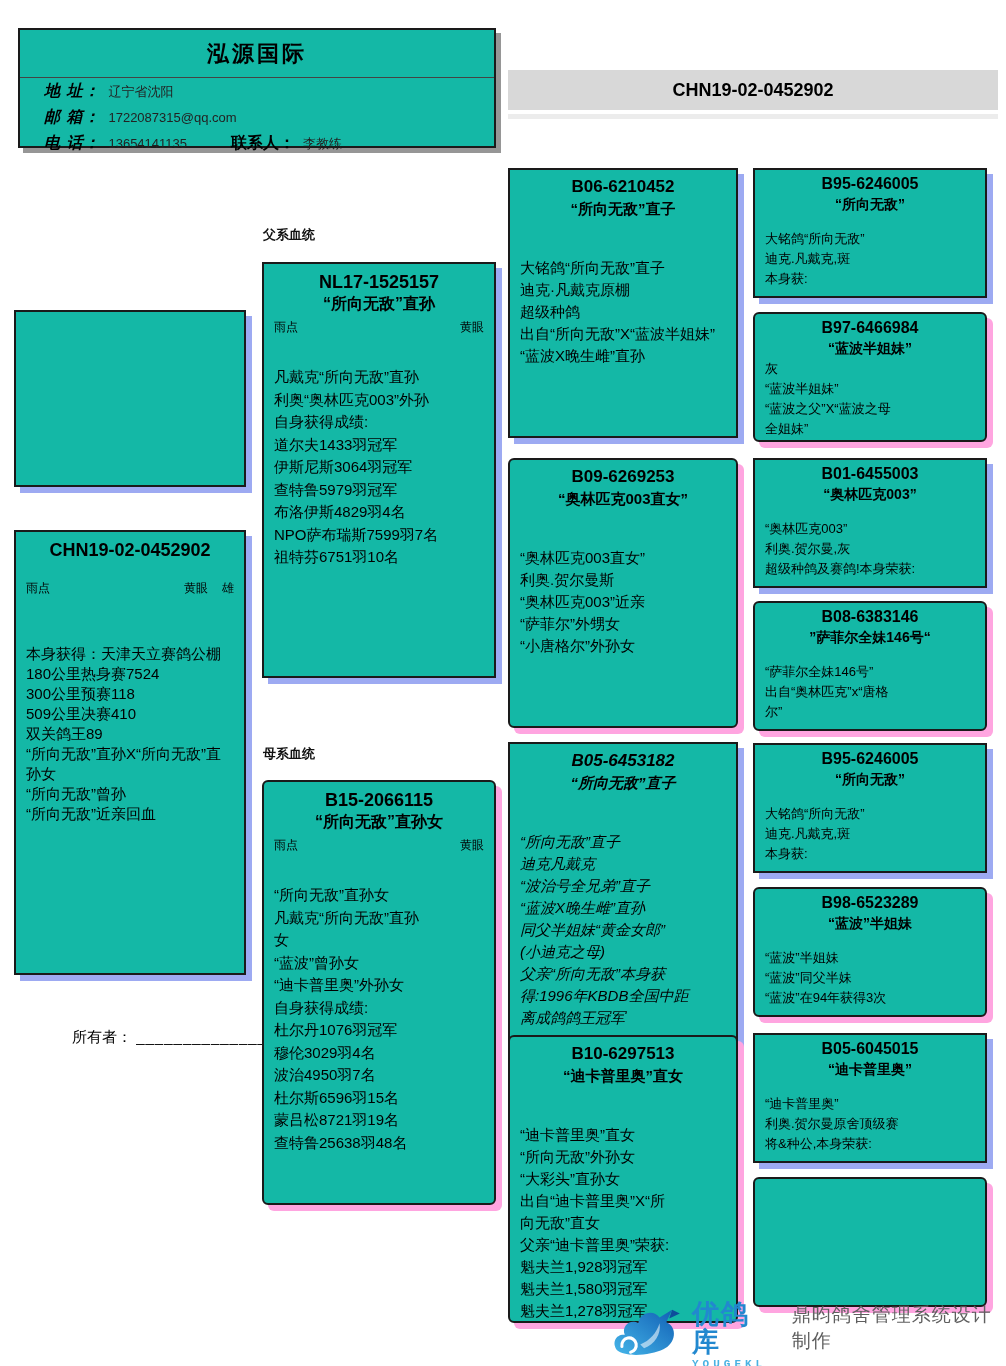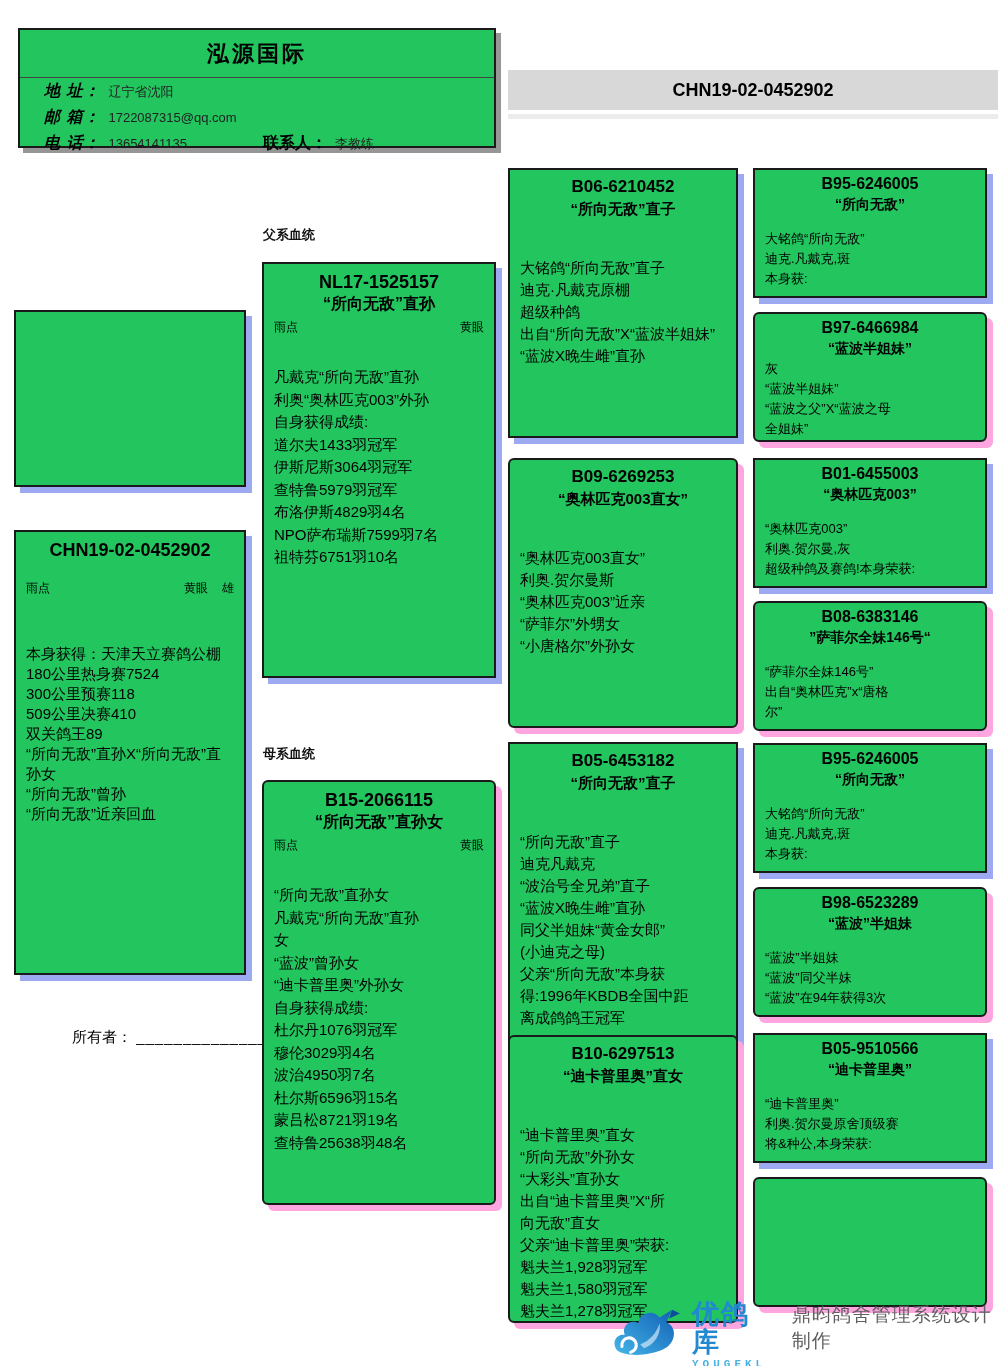--- a/index.html
+++ b/index.html
@@ -2,31 +2,31 @@
 <html style="--blue: #9daaf2; --pink: #ffa5e0; --banner: #d8d8d8; --gray-shadow: #969696;"><head>
 <meta charset="utf-8">
 <style>
   :root{
     --blue:#9daaf2; --pink:#ffa5e0; --gray-shadow:#969696; --banner:#d8d8d8;
   }
   *{margin:0;padding:0;box-sizing:border-box;}
   body{background:#fff;font-family:"Liberation Sans","DejaVu Sans",sans-serif;color:#000;}
   .page{position:relative;width:1006px;height:1366px;background:#ffffff;overflow:hidden;}
 
-  .box{position:absolute;background:#22c55e;border:2px solid #1a1a1a;}
+  .box{position:absolute;background:#14b8a6;border:2px solid #1a1a1a;}
   .sh-blue{box-shadow:6px 6px 0 var(--blue);}
   .sh-pink{box-shadow:6px 6px 0 var(--pink);border-radius:6px;}
 
   
   .header-card{left:18px;top:28px;width:478px;height:120px;box-shadow:5px 5px 0 var(--gray-shadow);}
   .company{font-size:22px;font-weight:bold;text-align:center;letter-spacing:3px;padding:9px 0 8px 0;border-bottom:1px solid #444;}
   .hrow{display:flex;align-items:baseline;padding:1px 0 0 24px;line-height:24px;}
   .hlabel{font-weight:bold;font-size:16px;letter-spacing:1px;font-style:italic;}
   .hval{font-size:13px;color:#222;margin-left:8px;}
-  .hlabel2{font-weight:bold;font-size:16px;margin-left:76px;font-family:Liberation Mono, monospace;}
+  .hlabel2{font-weight:bold;font-size:16px;margin-left:44px;font-family:Liberation Mono, monospace;}
 
   
   .banner{position:absolute;left:508px;top:70px;width:490px;height:40px;background:var(--banner);
           display:flex;align-items:center;justify-content:center;font-size:18px;font-weight:bold;}
   .banner-sub{position:absolute;left:508px;top:114px;width:490px;height:5px;background:#ececec;}
 
   
   .sec-label{position:absolute;font-size:13px;font-weight:bold;color:#111;}
 
   
@@ -175,21 +175,21 @@
   </div>
   <div class="box gp-box sh-pink" style="top:458px;height:270px;">
     <div class="ring">B09-6269253</div>
     <div class="nick">“奥林匹克003直女”</div>
     <div class="body">“奥林匹克003直女”
 利奥.贺尔曼斯
 “奥林匹克003”近亲
 “萨菲尔”外甥女
 “小唐格尔”外孙女</div>
   </div>
-  <div class="box gp-box sh-blue" style="top:742px;height:340px;">
+  <div class="box gp-box sh-blue" style="top:742px;height:340px;font-style:italic;">
     <div class="ring">B05-6453182</div>
     <div class="nick">“所向无敌”直子</div>
     <div class="body">“所向无敌”直子
 迪克凡戴克
 “波治号全兄弟”直子
 “蓝波X晚生雌”直孙
 同父半姐妹“黄金女郎”
 (小迪克之母)
 父亲“所向无敌”本身获
 得:1996年KBDB全国中距
@@ -246,21 +246,21 @@
 本身获:</div>
   </div>
   <div class="box ggp-box sh-pink" style="top:887px;">
     <div class="ring">B98-6523289</div>
     <div class="nick">“蓝波”半姐妹</div>
     <div class="body">“蓝波”半姐妹
 “蓝波”同父半妹
 “蓝波”在94年获得3次</div>
   </div>
   <div class="box ggp-box sh-blue" style="top:1033px;">
-    <div class="ring">B05-9510566</div>
+    <div class="ring">B05-6045015</div>
     <div class="nick">“迪卡普里奥”</div>
     <div class="body">“迪卡普里奥”
 利奥.贺尔曼原舍顶级赛
 将&amp;种公,本身荣获:</div>
   </div>
   <div class="box ggp-box sh-pink" style="top:1177px;"></div>
 
   <div class="footer">
     <svg class="logo-icon" viewBox="0 0 80 58">
       <defs>

